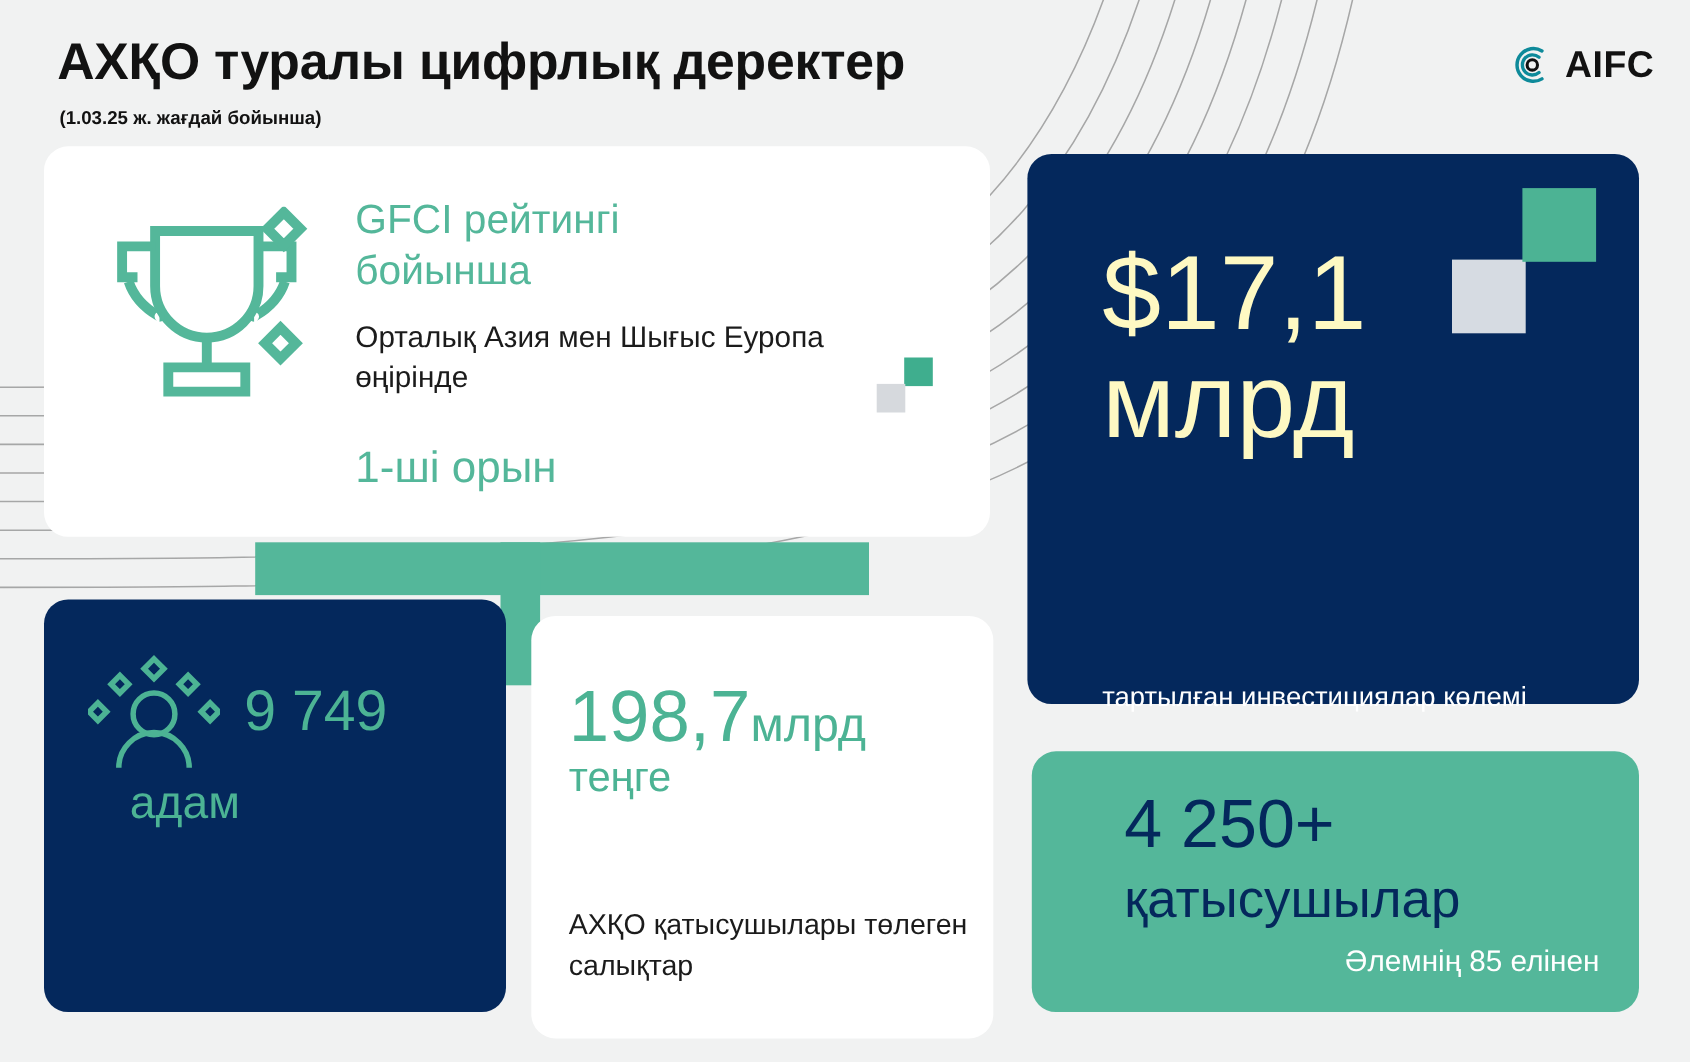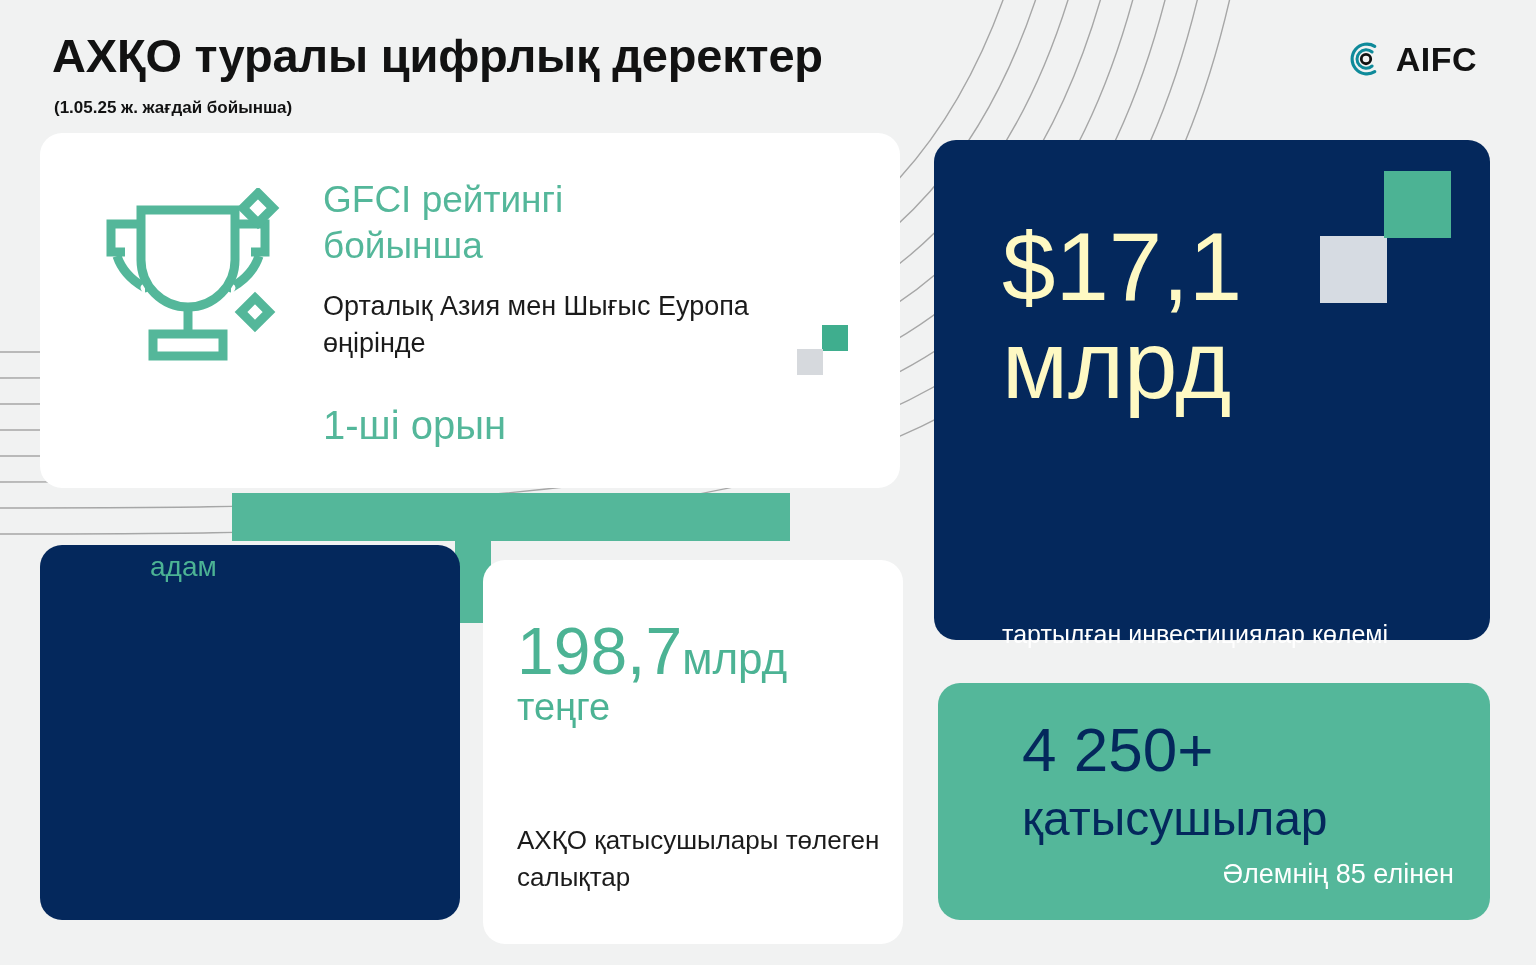--- a/index.html
+++ b/index.html
@@ -19,21 +19,21 @@
     position:absolute;left:52px;top:28px;
     font-size:47px;font-weight:700;color:#121212;
     letter-spacing:-0.2px;white-space:nowrap;
   }
   .page-subtitle{
     position:absolute;left:54px;top:98px;
     font-size:17px;font-weight:700;color:#121212;white-space:nowrap;
   }
 
   
-  .logo{position:absolute;right:59px;top:38px;display:flex;align-items:center;gap:9px;}
+  .logo{position:absolute;right:32px;top:38px;display:flex;align-items:center;gap:9px;}
   .logo-text{font-size:34px;font-weight:700;color:#121212;letter-spacing:0.5px;line-height:1;}
 
   
   .connector-h{position:absolute;left:232px;top:493px;width:558px;height:48px;background:#54b79a;z-index:1;}
   .connector-v{position:absolute;left:455px;top:493px;width:36px;height:130px;background:#54b79a;z-index:1;}
 
   
   .card{position:absolute;border-radius:22px;z-index:2;box-sizing:border-box;}
   .card-white{background:#ffffff;}
   .card-navy{background:#04285c;}
@@ -55,21 +55,21 @@
   .invest-value{position:absolute;left:68px;top:78px;font-size:96px;line-height:1.02;color:#fef9c3;}
   .invest-value .line2{display:block;}
   .invest-label{position:absolute;left:68px;top:440px;font-size:25px;line-height:1.35;color:#ffffff;margin-top:38px;}
   .sq-teal-lg{position:absolute;left:450px;top:31px;width:67px;height:67px;background:#4cb394;}
   .sq-gray-lg{position:absolute;left:386px;top:96px;width:67px;height:67px;background:#d6dbe2;}
 
   
   #card-people{left:40px;top:545px;width:420px;height:375px;}
   .people-top{display:flex;align-items:center;padding:48px 0 0 40px;}
   .people-num{font-size:52px;color:#4cb394;line-height:1;margin-left:22px;}
-  .people-unit{font-size:28px;color:#4cb394;margin:8px 0 0 110px;line-height:1;}
+  .people-unit{font-size:42px;color:#4cb394;margin:8px 0 0 78px;line-height:1;}
   .people-label{position:absolute;left:40px;top:255px;font-size:26px;line-height:1.42;color:#ffffff;}
 
   
   #card-taxes{left:483px;top:536px;width:420px;height:384px;margin-top:24px;}
   .taxes-value{position:absolute;left:34px;top:58px;font-size:66px;color:#4cb394;line-height:1;white-space:nowrap;}
   .taxes-value .sm{font-size:44px;}
   .taxes-unit{position:absolute;left:34px;top:128px;font-size:38px;color:#4cb394;line-height:1;}
   .taxes-label{position:absolute;left:34px;top:262px;font-size:26px;line-height:1.42;color:#1b1b1b;}
 
   
@@ -90,21 +90,21 @@
       <path d="M1074,-20 C 1024,154 930,286 744,344 C 550,404 260,404 -20,404"></path>
       <path d="M1106,-20 C 1056,166 960,304 766,366 C 565,430 265,430 -20,430"></path>
       <path d="M1138,-20 C 1088,178 990,322 788,388 C 580,456 270,456 -20,456"></path>
       <path d="M1170,-20 C 1120,190 1020,340 810,410 C 595,482 275,482 -20,482"></path>
       <path d="M1202,-20 C 1152,202 1050,358 832,432 C 610,508 280,508 -20,508"></path>
       <path d="M1234,-20 C 1184,214 1080,376 854,454 C 625,534 285,534 -20,534"></path>
     </g>
   </svg>
 
   <div class="page-title">АХҚО туралы цифрлық деректер</div>
-  <div class="page-subtitle">(1.05.25 ж. жағдай бойынша)</div>
+  <div class="page-subtitle">(1.03.25 ж. жағдай бойынша)</div>
 
   <div class="logo">
     <svg width="42" height="42" viewBox="0 0 48 48">
       <path d="M34 9.5 A17 17 0 1 0 34 38.5" fill="none" stroke="#0e8a9a" stroke-width="3.6" stroke-linecap="round"></path>
       <path d="M31 16 A10.5 10.5 0 1 0 31 32" fill="none" stroke="#0e8a9a" stroke-width="3.4" stroke-linecap="round"></path>
       <circle cx="24" cy="24" r="5.4" fill="none" stroke="#111111" stroke-width="3.2"></circle>
     </svg>
     <span class="logo-text">AIFC</span>
   </div>
 
@@ -144,20 +144,34 @@
     <div class="sq-gray-lg"></div>
     <div class="sq-teal-lg"></div>
     <div class="invest-value">
       <span>$17,1</span>
       <span class="line2">млрд</span>
     </div>
     <div class="invest-label">тартылған инвестициялар көлемі</div>
   </div>
 
   <div class="card card-navy" id="card-people">
+    <div class="people-top">
+      <svg width="120" height="108" viewBox="0 0 120 108">
+        <g fill="none" stroke="#4cb394" stroke-width="5">
+          <circle cx="60" cy="56" r="19"></circle>
+          <path d="M28 105 A32 32 0 0 1 92 105"></path>
+          <path d="M60 6 L69 15 L60 24 L51 15 Z"></path>
+          <path d="M29 21 L37 29 L29 37 L21 29 Z"></path>
+          <path d="M91 21 L99 29 L91 37 L83 29 Z"></path>
+          <path d="M9 46 L17 54 L9 62 L1 54 Z"></path>
+          <path d="M111 46 L119 54 L111 62 L103 54 Z"></path>
+        </g>
+      </svg>
+      <span class="people-num">9 749</span>
+    </div>
     <div class="people-unit">адам</div>
   </div>
 
   <div class="card card-white" id="card-taxes">
     <div class="taxes-value">
       <span>198,7</span><span class="sm">млрд</span>
     </div>
     <div class="taxes-unit">теңге</div>
     <div class="taxes-label">АХҚО қатысушылары төлеген салықтар</div>
   </div>

